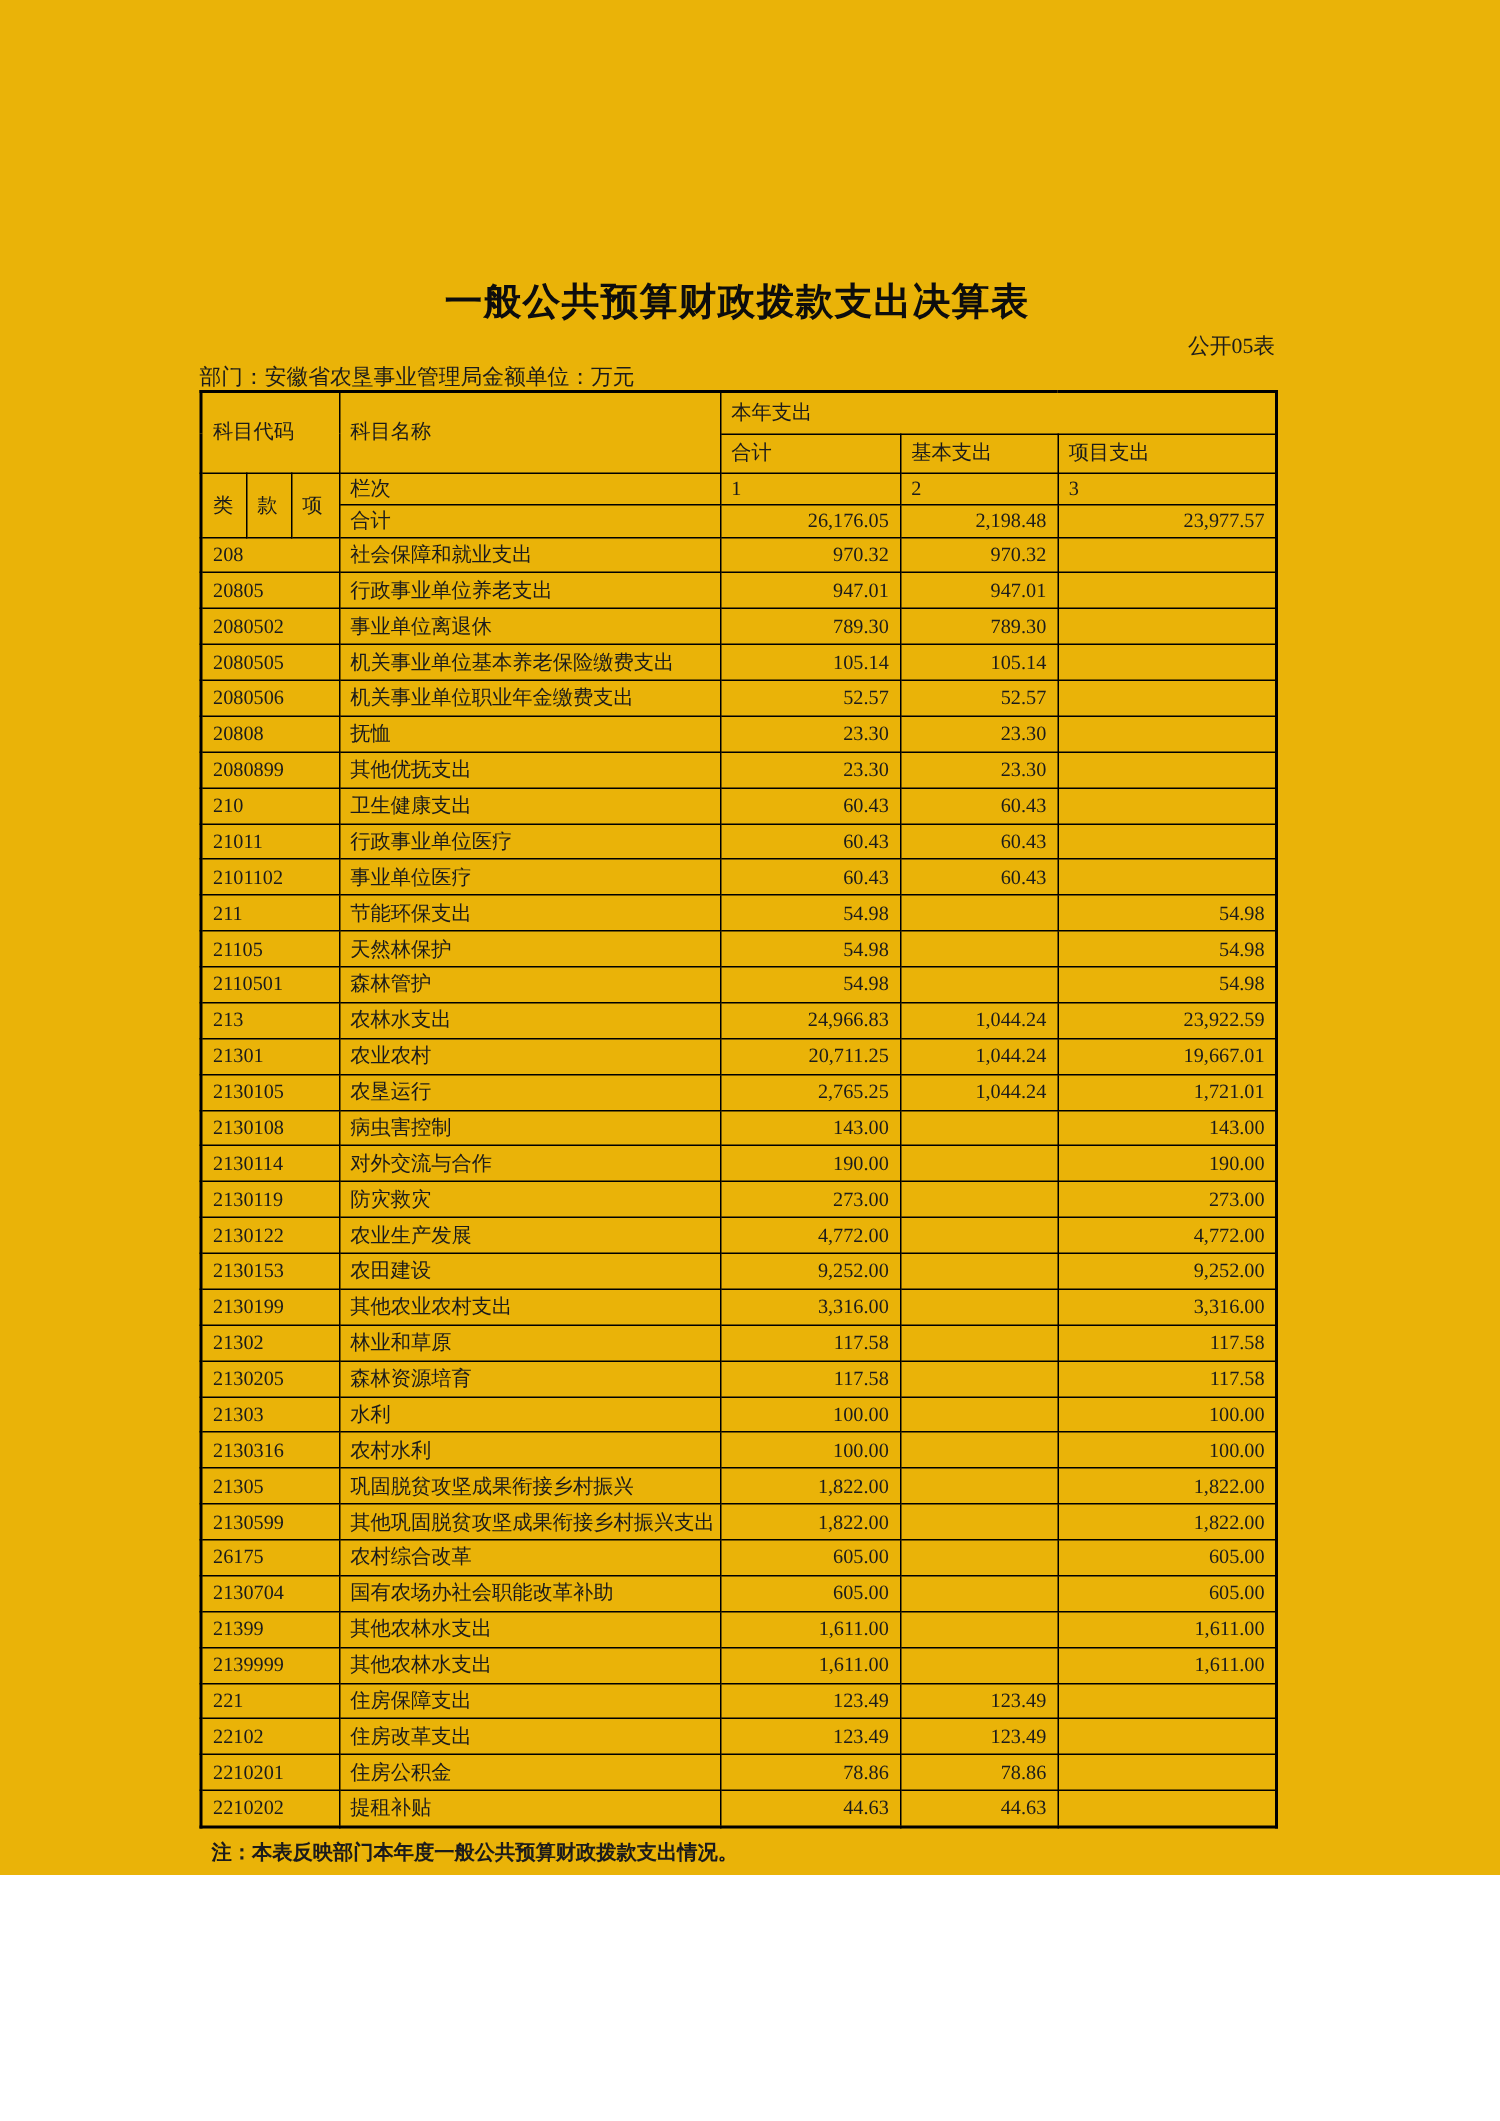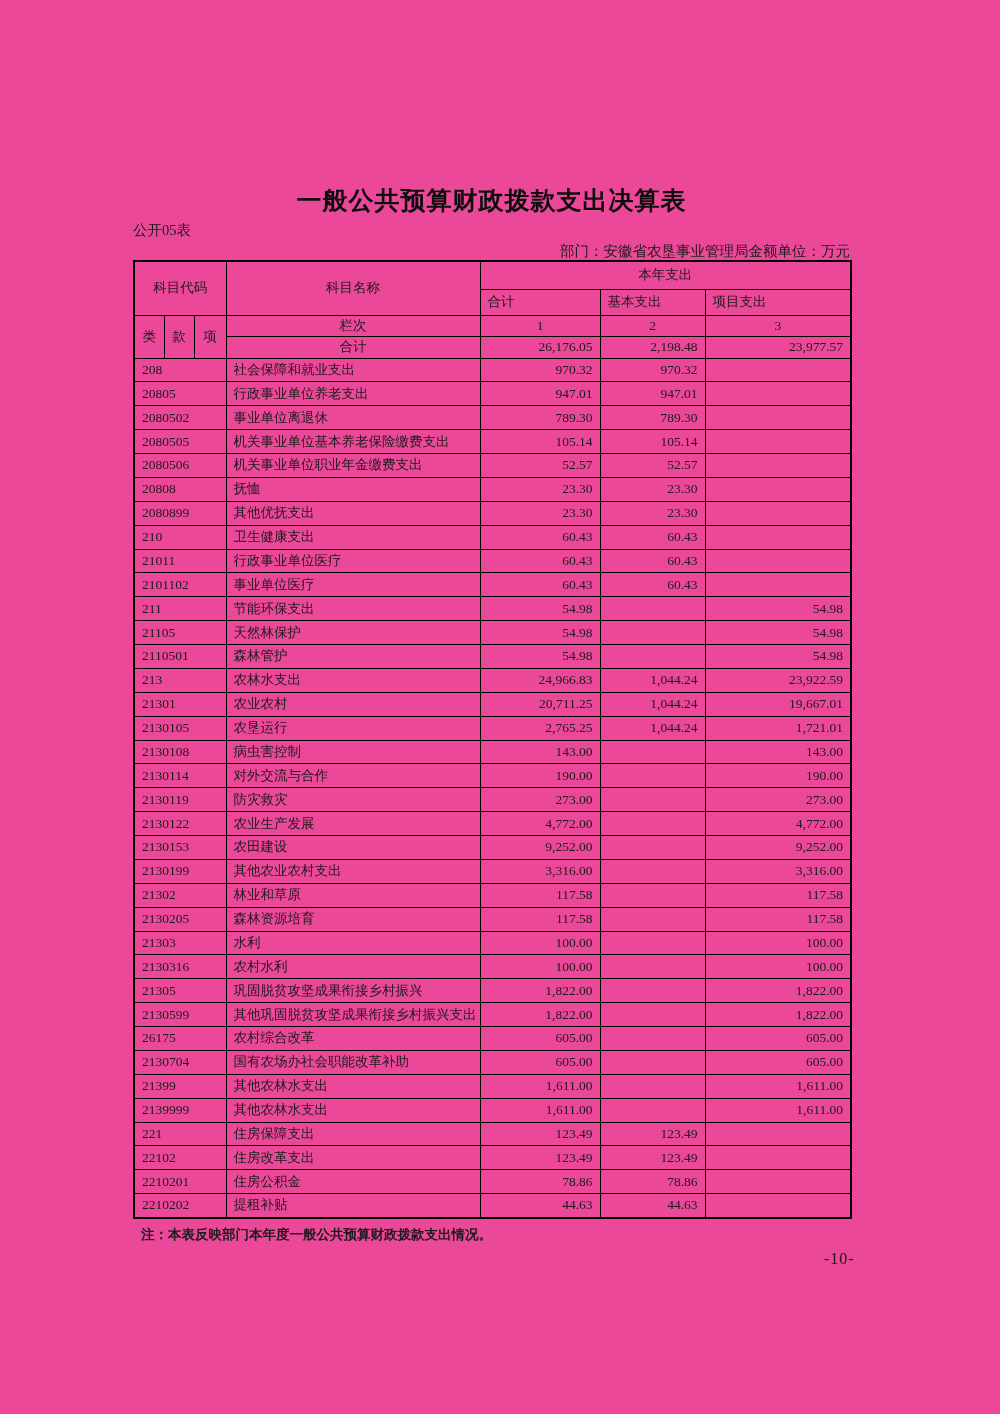--- a/index.html
+++ b/index.html
@@ -3,54 +3,54 @@
 <meta charset="utf-8">
 <style>
   html,body { margin:0; padding:0; }
   body {
     width:1000px; height:1414px;
     background:#ffffff;
     font-family:"Liberation Serif", serif;
     color:#1b1b1b;
     -webkit-font-smoothing:antialiased;
   }
-  .sheet { position:relative; width:1000px; height:1414px; background:#ec4899; overflow:hidden; }
+  .sheet { position:relative; width:1000px; height:1250px; background:#eab308; overflow:hidden; }
   .content { position:absolute; left:133px; top:0; width:717px; }
 
   .title {
     position:absolute; top:184px; left:0; width:717px;
     margin:0; text-align:center;
     font-family:"Liberation Sans", sans-serif;
     font-weight:bold; font-size:25px; color:#0d0d0d;
     letter-spacing:1px;
   }
   .table-label {
     position:absolute; top:221px; left:0; width:717px;
-    font-size:14.5px;
+    text-align:right; font-size:14.5px;
   }
   .meta-line {
     position:absolute; top:242px; left:0; width:717px;
-    display:flex; justify-content:flex-end;
+    display:flex; justify-content:flex-start;
     font-size:14.5px;
   }
 
   table.acct {
     position:absolute; top:260px; left:0;
     width:717px; table-layout:fixed;
     border-collapse:collapse;
     border:2px solid #000;
   }
   table.acct td {
     border:1px solid #000;
     font-size:13.5px;
     padding:0 7px;
     overflow:hidden; white-space:nowrap;
     vertical-align:middle;
   }
-  thead td { text-align:center; font-size:14px; }
+  thead td { font-size:14px; }
   tr.h1 { height:28px; }
   tr.h2 { height:26px; }
   tr.h3 { height:21px; }
   tr.h4 { height:22px; }
   tr.h2 td.al { text-align:left; }
   tbody tr { height:23.88px; }
   td.code { text-align:left; }
   td.name { text-align:left;font-family:Liberation Serif, serif; }
   td.num  { text-align:right; }
 

